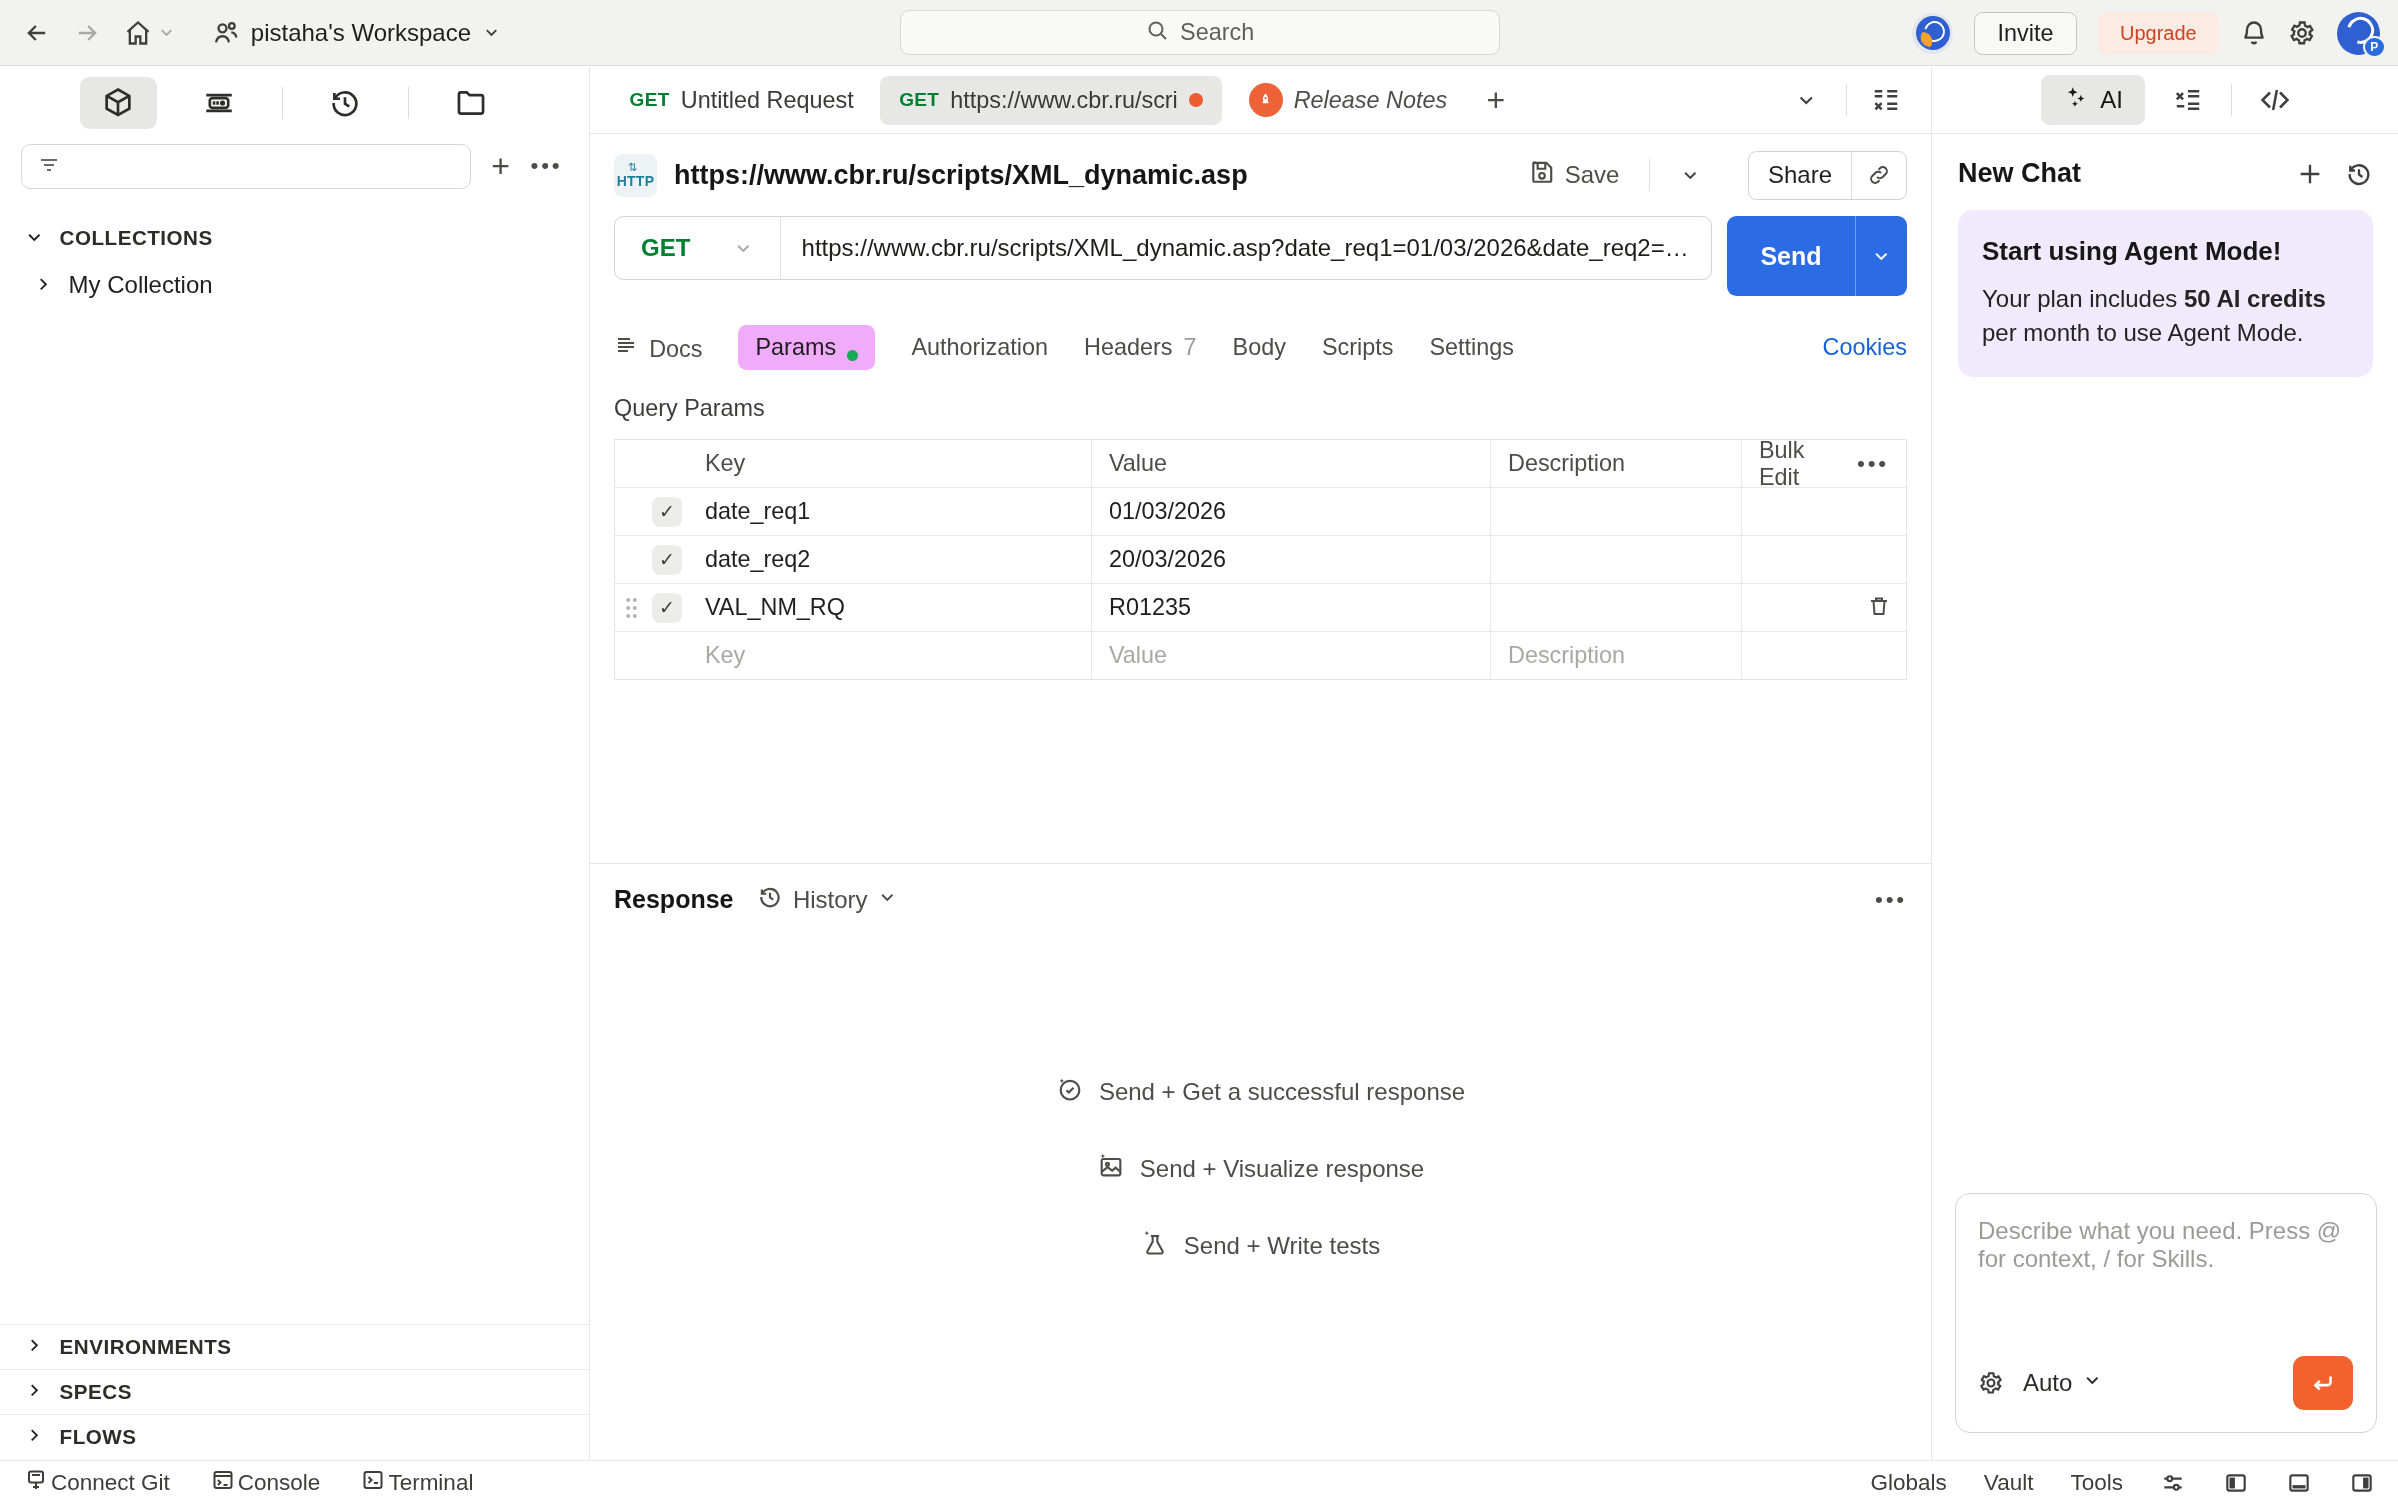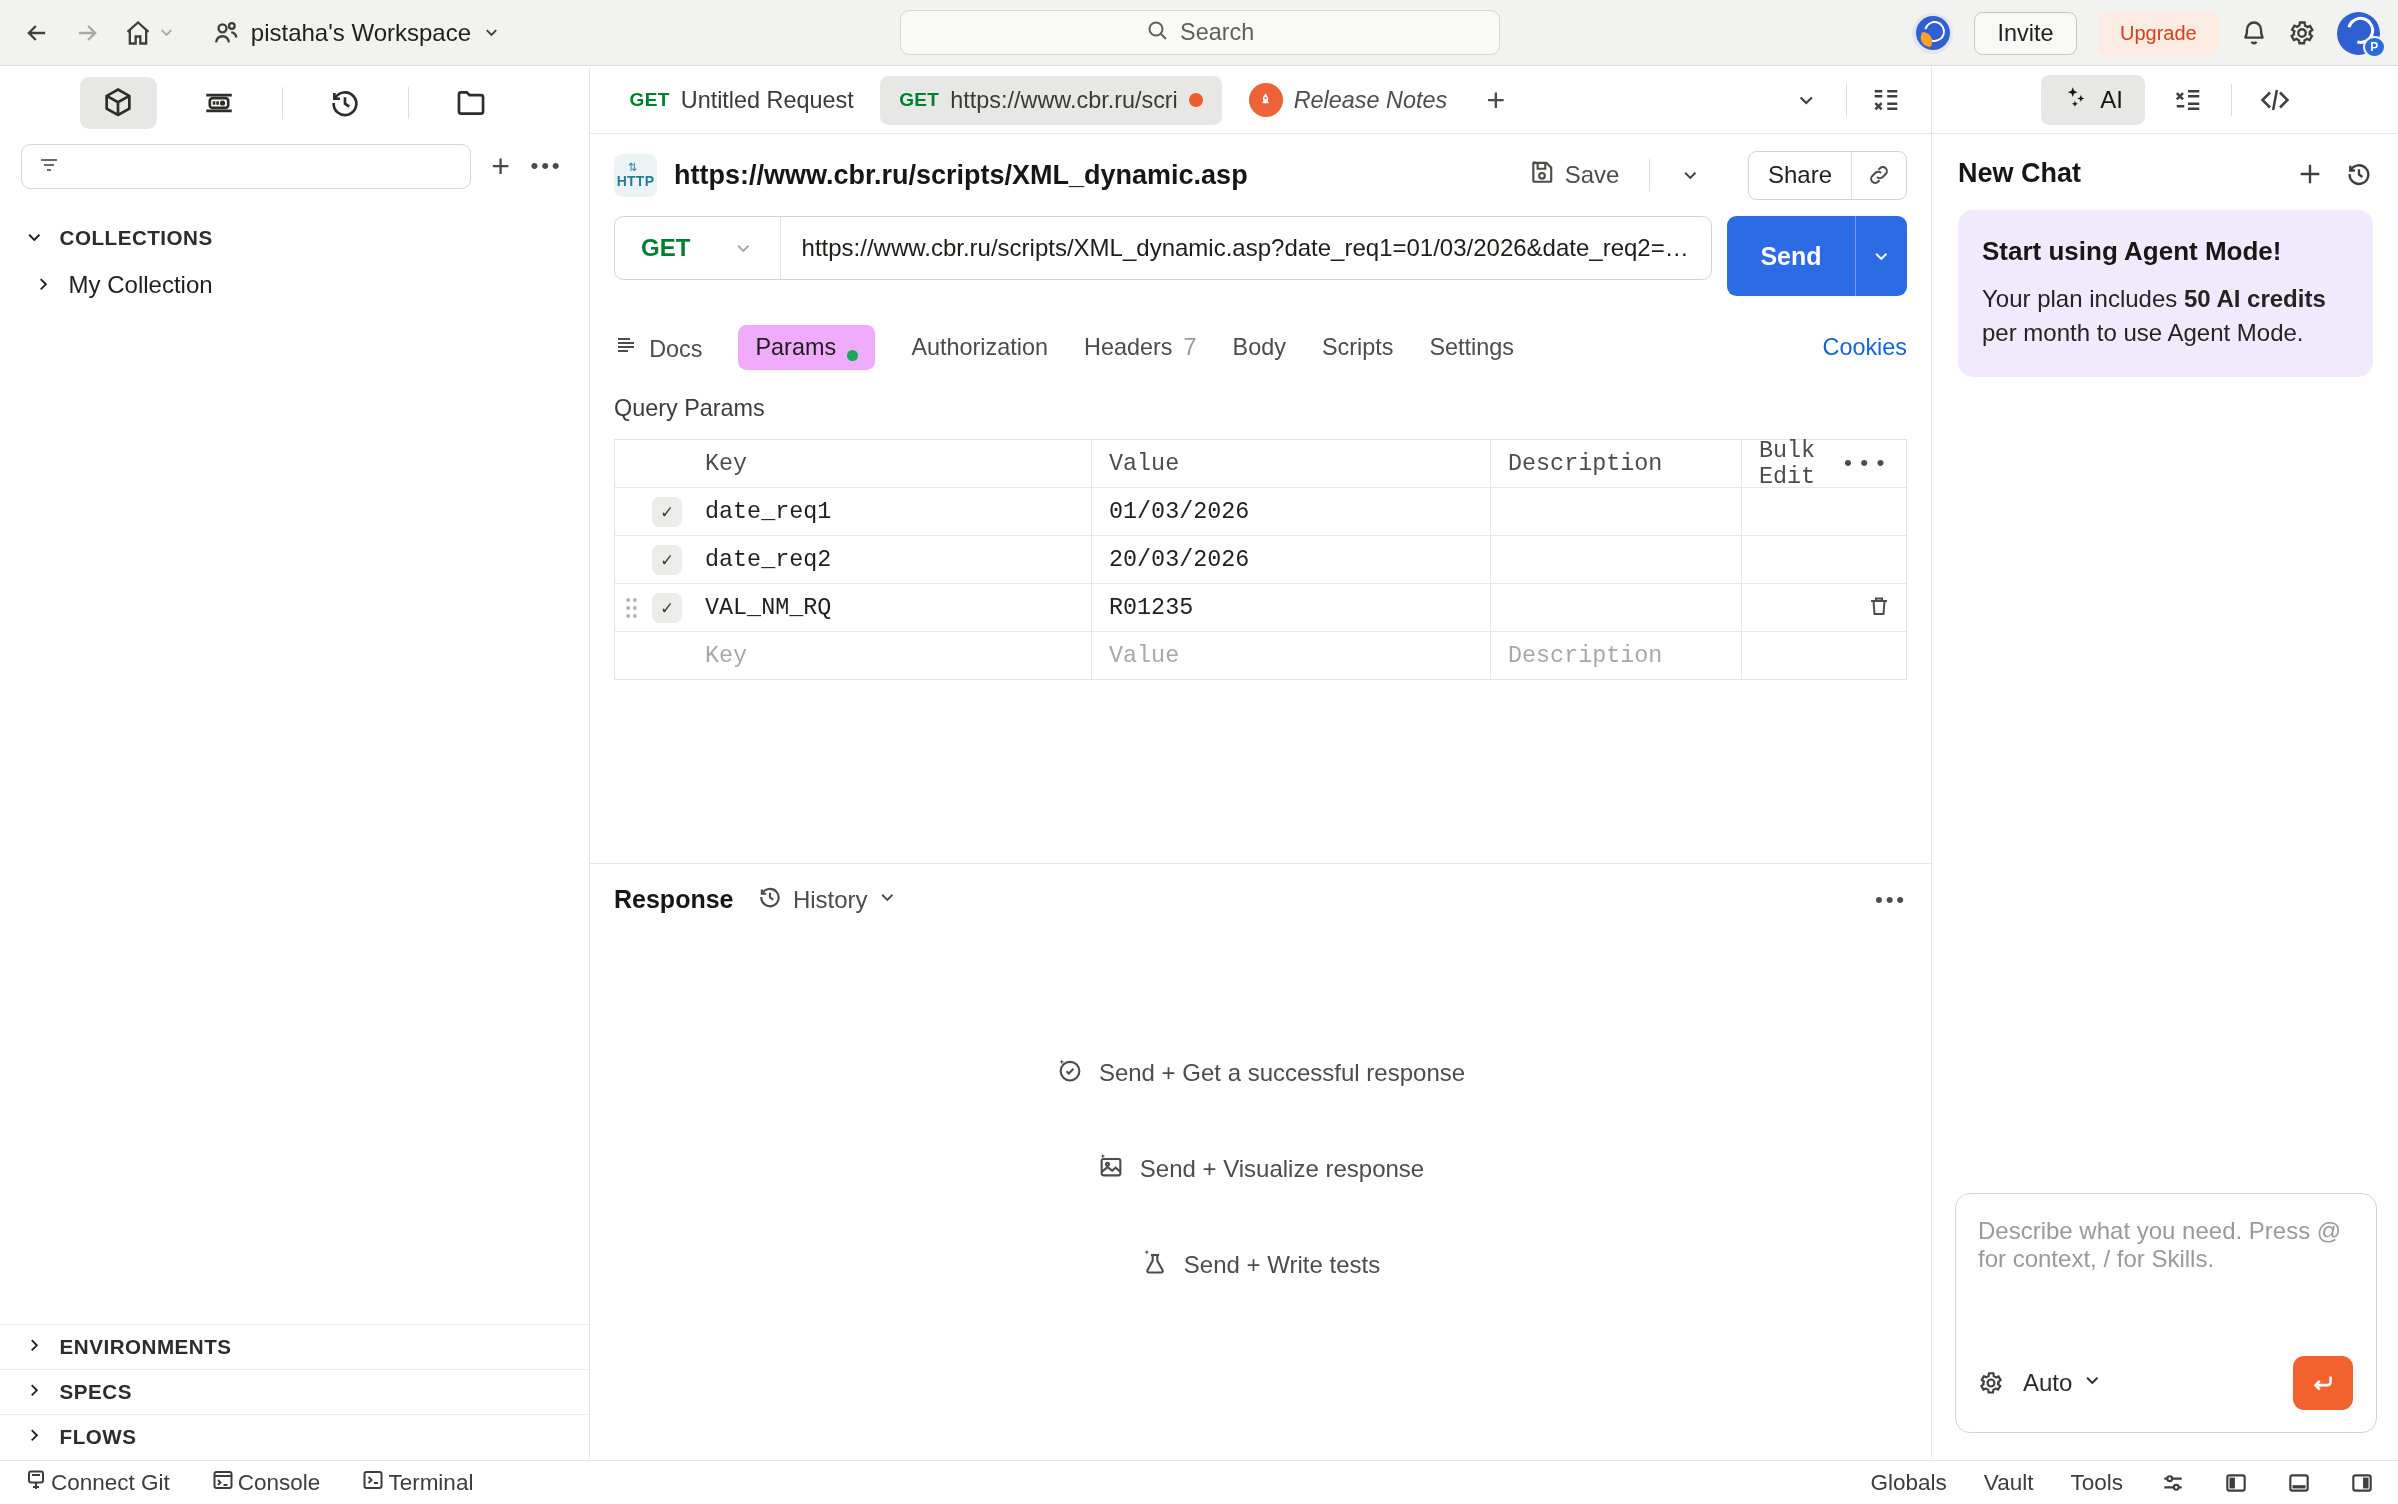--- a/index.html
+++ b/index.html
@@ -99,41 +99,41 @@
   .reqtabs { height:62px; display:flex; align-items:center; padding:0 24px; gap:36px; font-size:23.4px; color:#4c4c4b; }
   .reqtab { display:flex; align-items:flex-end; gap:11.2px; cursor:pointer; white-space:nowrap; }
   .reqtab.pill { background:#f0abfc; border-radius:8.4px; padding:9.4px 17px; color:#1d1d1c; }
   .green-dot { width:11.2px; height:11.2px; border-radius:50%; background:#18a957; }
   .count { color:#9a9a99; }
   .cookies-link { margin-left:auto; color:#1663d9; cursor:pointer; }
 
   
   .params-wrap { padding:3.7px 24px 0 24px; flex:1; min-height:0; }
   .params-title { font-size:23.4px; color:#3d3d3c; margin:13px 0 17px 0; }
-  .ptable { border:0.9px solid #e3e3e2; font-size:23.4px; color:#1f1f1f;font-family:Liberation Mono, monospace; }
+  .ptable { border:0.9px solid #e3e3e2; font-size:23.4px; color:#1f1f1f; }
   .prow { display:grid; grid-template-columns: 476px 399px 251px 1fr; border-top:0.9px solid #e8e8e7; }
   .prow:first-child { border-top:none; }
   .pcell { padding:0 17px; height:47px; display:flex; align-items:center; border-left:0.9px solid #e8e8e7; position:relative; }
   .pcell:first-child { border-left:none; padding-left:90px; }
   .phead { color:#4c4c4b; }
   .phead .pcell:last-child { justify-content:flex-end; gap:13px; }
   .bulk-label { color:#4c4c4b; cursor:pointer; }
   .pcheck { position:absolute; left:37px; top:8.4px; width:30px; height:30px; border-radius:7.5px; background:#ececeb; color:#3d3d3c; font-size:19px; display:flex; align-items:center; justify-content:center; cursor:pointer; }
   .drag-handle { position:absolute; left:7.5px; top:12px; color:#b3b3b2; cursor:grab; }
   .ph { color:#a8a8a7; }
   .trash-btn { position:absolute; right:15px; top:9.4px; color:#4c4c4b; cursor:pointer; }
 
   
   .response { height:596px; border-top:0.9px solid #e6e6e5; display:flex; flex-direction:column; position:relative; }
   .resp-header { height:71px; display:flex; align-items:center; padding:0 24px; gap:24px; }
   .resp-title { font-size:25px; font-weight:bold; color:#161616; }
   .history-group { display:flex; align-items:center; gap:9.4px; color:#4c4c4b; font-size:24px; cursor:pointer; }
   .resp-ellipsis { margin-left:auto; }
   .ellipsis { color:#4c4c4b; font-size:22.5px; letter-spacing:2.8px; cursor:pointer; }
-  .empty-state { flex:1; display:flex; flex-direction:column; align-items:center; justify-content:center; gap:62px; padding-bottom:56px; }
+  .empty-state { flex:1; display:flex; flex-direction:column; align-items:center; justify-content:center; gap:43px; padding-bottom:56px; }
   .empty-action { display:flex; align-items:center; gap:15px; font-size:24px; color:#4c4c4b; cursor:pointer; }
 
   
   .right { width:468px; border-left:0.9px solid #e6e6e5; display:flex; flex-direction:column; background:#fff; }
   .right-tabbar { height:67px; display:flex; align-items:center; justify-content:center; gap:28px; border-bottom:0.9px solid #e6e6e5; }
   .ai-pill { display:flex; align-items:center; gap:11.2px; background:#e7e7e5; border-radius:8.4px; padding:9.4px 22.5px; font-size:24px; color:#161616; cursor:pointer; }
   .chat-header { display:flex; align-items:center; padding:24px 26px 17px 26px; }
   .chat-title { font-size:27px; font-weight:bold; color:#161616; flex:1; }
   .chat-header .icons { display:flex; gap:20.6px; color:#3f3f3f; }
   .agent-card { margin:3.7px 26px 0 26px; background:#f1e9fc; border-radius:15px; padding:26px 24px; }

